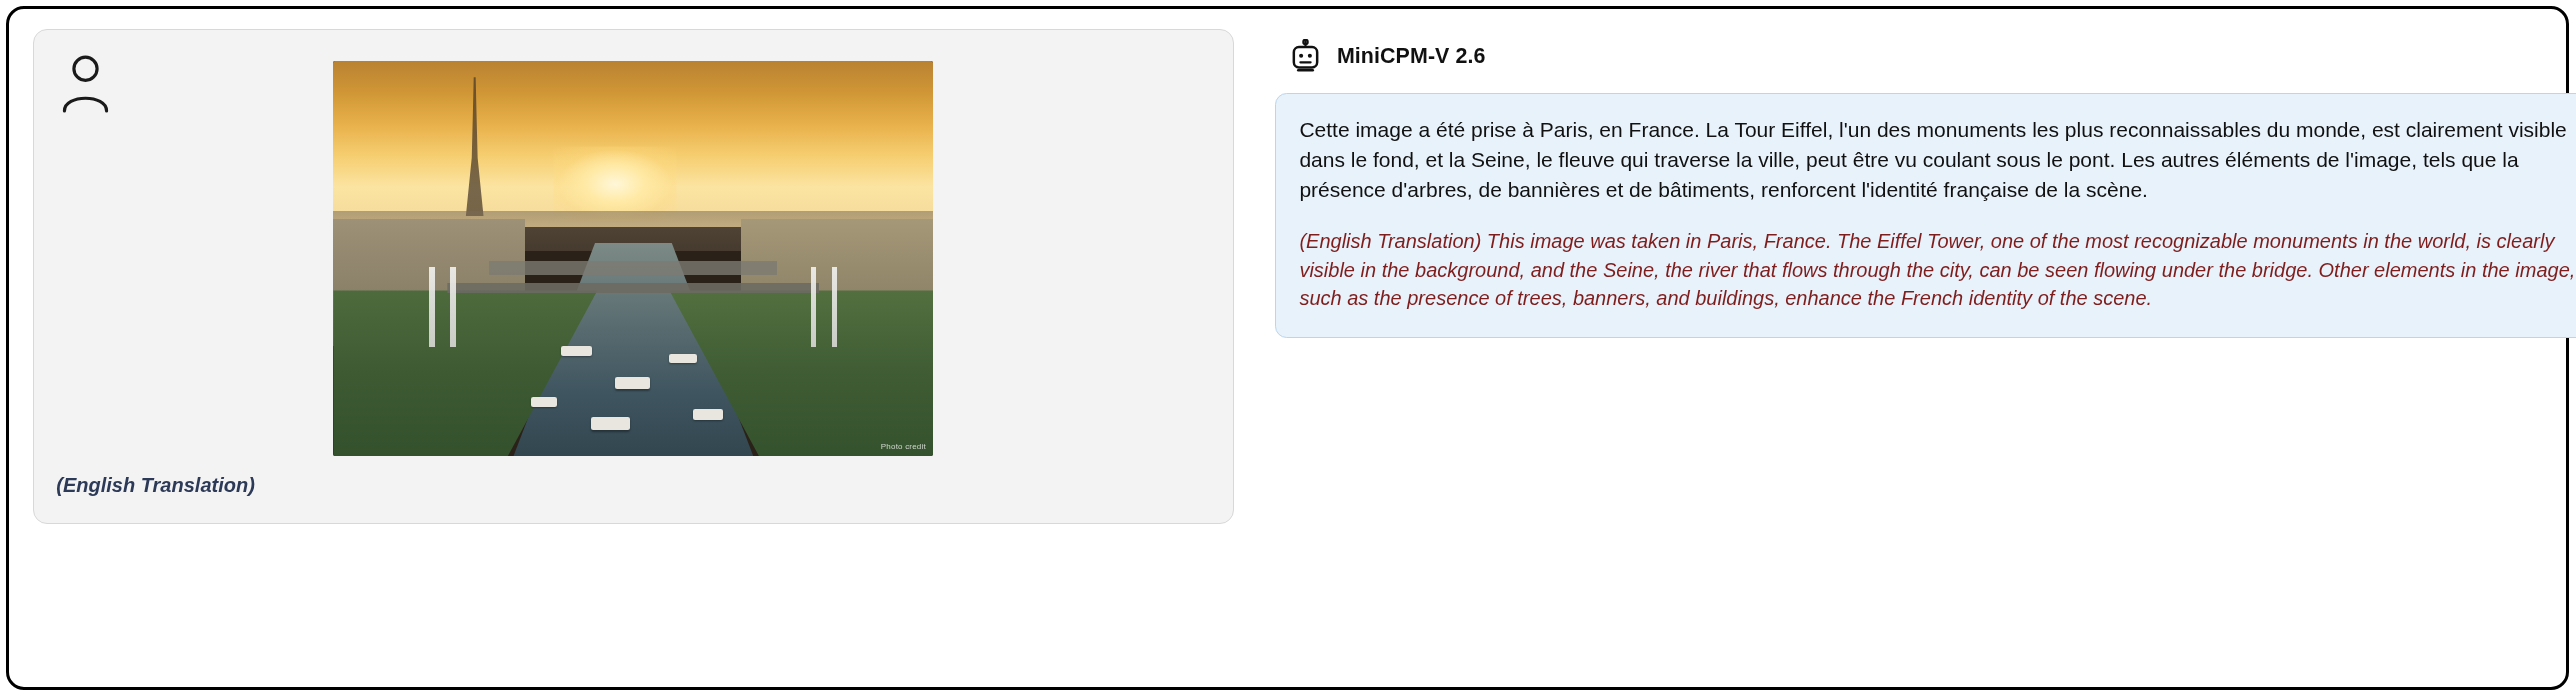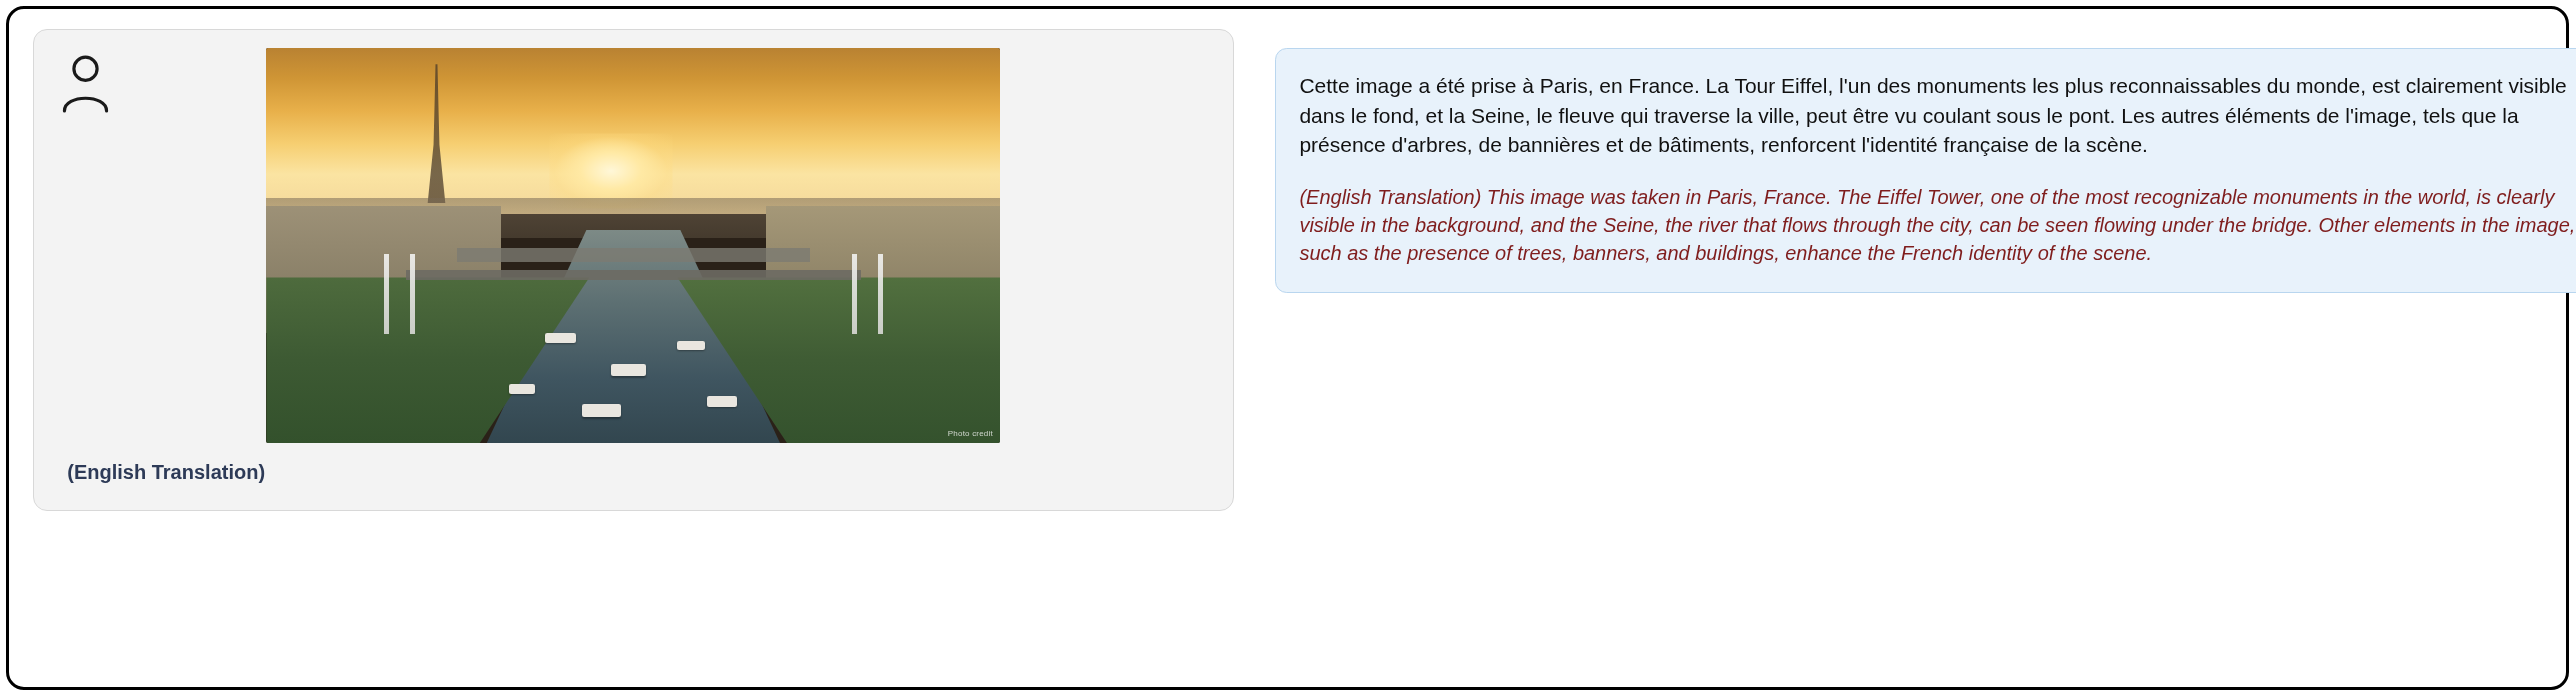--- a/index.html
+++ b/index.html
@@ -45,22 +45,22 @@
     position: relative;
   }
   .user-icon {
     position: absolute;
     left: 26px;
     top: 23.5px;
     width: 51px;
     height: 59px;
   }
   .user-photo-wrap {
-    margin: 0 auto;
-    width: 734px;
+    margin: 13px auto;
+    width: 600px;
     height: 395px;
     border-radius: 2.1px;
     overflow: hidden;
     position: relative;
     background: #2a2118;
   }
   
   .photo-sky {
     position: absolute; left: 0; top: 0; width: 100%; height: 42%;
     background: linear-gradient(180deg,
@@ -144,23 +144,24 @@
     letter-spacing: 0.2px;
   }
   .user-prompt {
     margin: 24.6px 0 0 0;
     font-size: 21.4px;
     font-weight: bold;
     color: #121212;
     line-height: 1.35;
   }
   .user-translation {
-    margin: 16px 0 0 11px;
+    margin: 16px 0 0 0;
     font-size: 20px;
     font-weight: bold;
+    font-style: italic;
     color: #2d3a57;
     line-height: 1.38;
   }
   
   .assistant {
     width: 1228px;
     display: flex;
     flex-direction: column;
   }
   .assistant-head {
@@ -246,20 +247,32 @@
       </div>
 
 
       <p class="user-translation">
         <span>(English Translation)</span><br>
       </p>
     </div>
 
     <div class="assistant">
 
+      <div class="assistant-head">
+        <svg class="bot-icon" viewBox="0 0 48 48">
+          <line x1="24" y1="3" x2="24" y2="10" stroke="#111" stroke-width="3" stroke-linecap="round"></line>
+          <circle cx="24" cy="4" r="3" fill="none" stroke="#111" stroke-width="3"></circle>
+          <rect x="8" y="11" width="32" height="28" rx="7" fill="none" stroke="#111" stroke-width="3.4"></rect>
+          <circle cx="18" cy="23" r="2.8" fill="#111"></circle>
+          <circle cx="30" cy="23" r="2.8" fill="#111"></circle>
+          <line x1="17" y1="32" x2="31" y2="32" stroke="#111" stroke-width="3" stroke-linecap="round"></line>
+          <line x1="14" y1="43" x2="34" y2="43" stroke="#111" stroke-width="3.4" stroke-linecap="round"></line>
+        </svg>
+        <div class="assistant-name">MiniCPM-V 2.6</div>
+      </div>
 
       <div class="assistant-card">
         <p class="assistant-text">Cette image a été prise à Paris, en France. La Tour Eiffel, l'un des monuments les plus reconnaissables du monde, est clairement visible dans le fond, et la Seine, le fleuve qui traverse la ville, peut être vu coulant sous le pont. Les autres éléments de l'image, tels que la présence d'arbres, de bannières et de bâtiments, renforcent l'identité française de la scène.</p>
         <p class="assistant-translation">(English Translation) This image was taken in Paris, France. The Eiffel Tower, one of the most recognizable monuments in the world, is clearly visible in the background, and the Seine, the river that flows through the city, can be seen flowing under the bridge. Other elements in the image, such as the presence of trees, banners, and buildings, enhance the French identity of the scene.</p>
       </div>
 
     </div>
 
   </div>
 </div>

